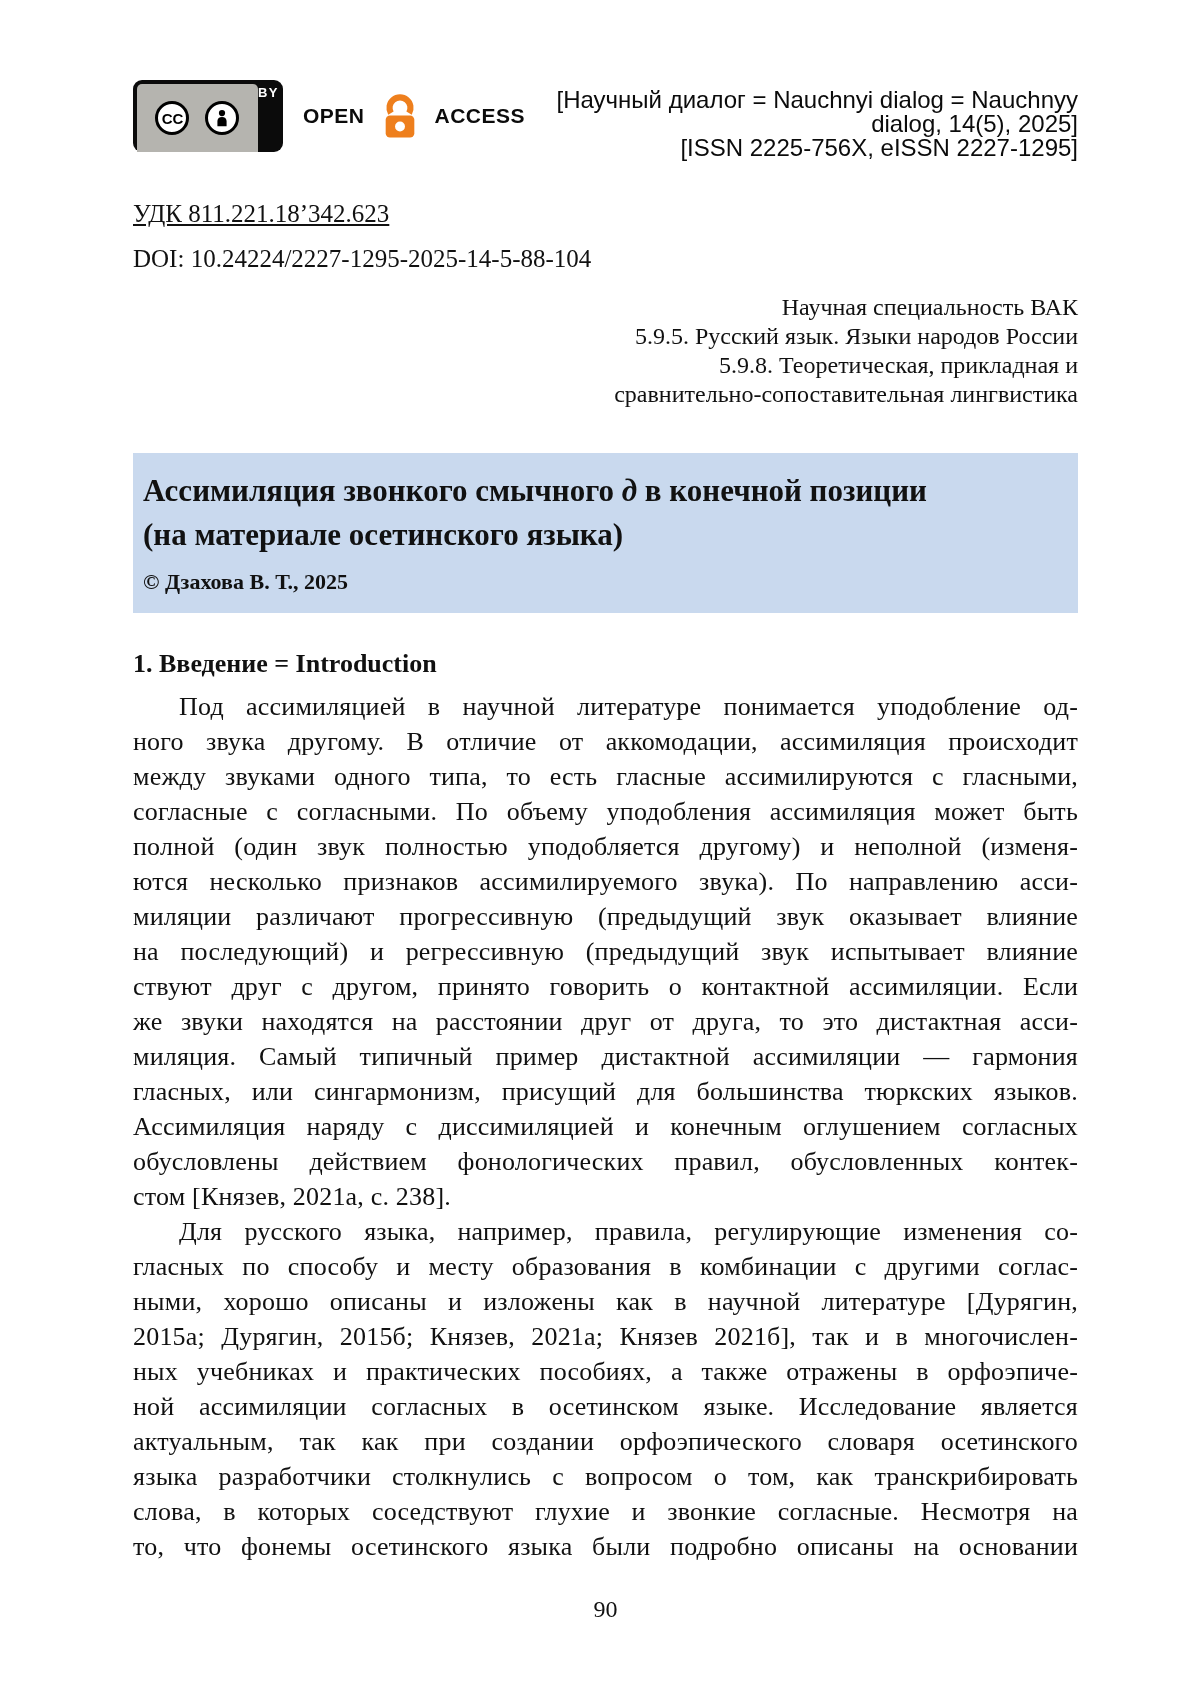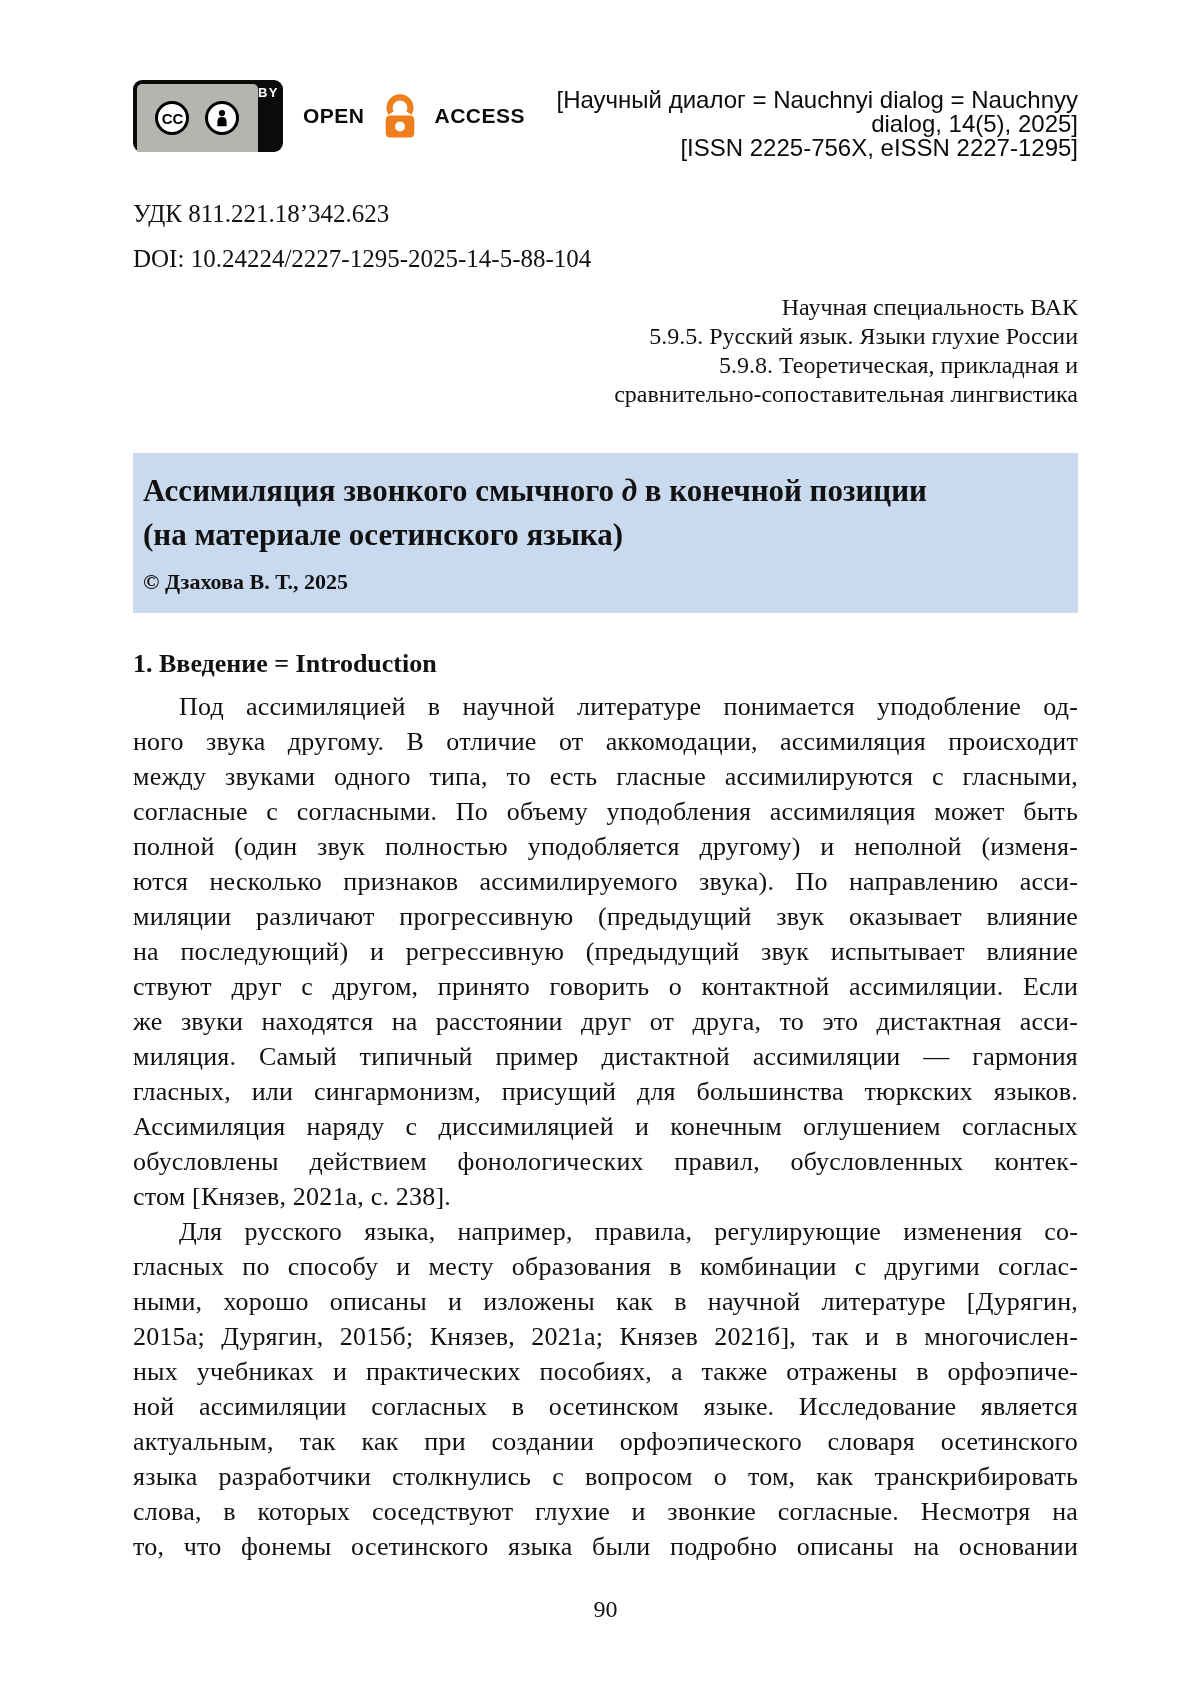--- a/index.html
+++ b/index.html
@@ -64,21 +64,21 @@
   .oa-lock { width: 42px; height: 52px; flex: none; }
 
   .journal-info {
     margin-top: 8px;
     text-align: right;
     font-family: "Liberation Sans", sans-serif;
     font-size: 24px; line-height: 24px; color: #0b0b0b;
   }
 
   
-  .udc { margin-top: 40px; font-size: 25px; }
+  .udc { margin-top: 40px; font-size: 25px; text-decoration: underline; }
   .doi { margin-top: 17px; font-size: 25px; }
   .vak { margin-top: 20px; text-align: right; font-size: 24px; line-height: 29px; }
 
   
   .title-block {
     margin-top: 44px;
     background: var(--title-bg);
     padding: 16px 18px 18px 10px;
   }
   .title-line { font-size: 31px; font-weight: bold; line-height: 44px; }
@@ -141,21 +141,21 @@
       <div>[Научный диалог = Nauchnyi dialog = Nauchnyy dialog, 14(5), 2025]</div>
       <div>[ISSN 2225-756X, eISSN 2227-1295]</div>
     </div>
   </div>
 
   <div class="udc">УДК 811.221.18’342.623</div>
   <div class="doi">DOI: 10.24224/2227-1295-2025-14-5-88-104</div>
 
   <div class="vak">
     <div>Научная специальность ВАК</div>
-    <div>5.9.5. Русский язык. Языки глухие России</div>
+    <div>5.9.5. Русский язык. Языки народов России</div>
     <div>5.9.8. Теоретическая, прикладная и</div>
     <div>сравнительно-сопоставительная лингвистика</div>
   </div>
 
   <div class="title-block">
     <h1 style="font-size:inherit;">
       <div class="title-line"><span>Ассимиляция звонкого смычного </span><em>д</em><span> в конечной позиции</span></div>
       <div class="title-line">(на материале осетинского языка)</div>
     </h1>
     <div class="author">© Дзахова В. Т., 2025</div>

